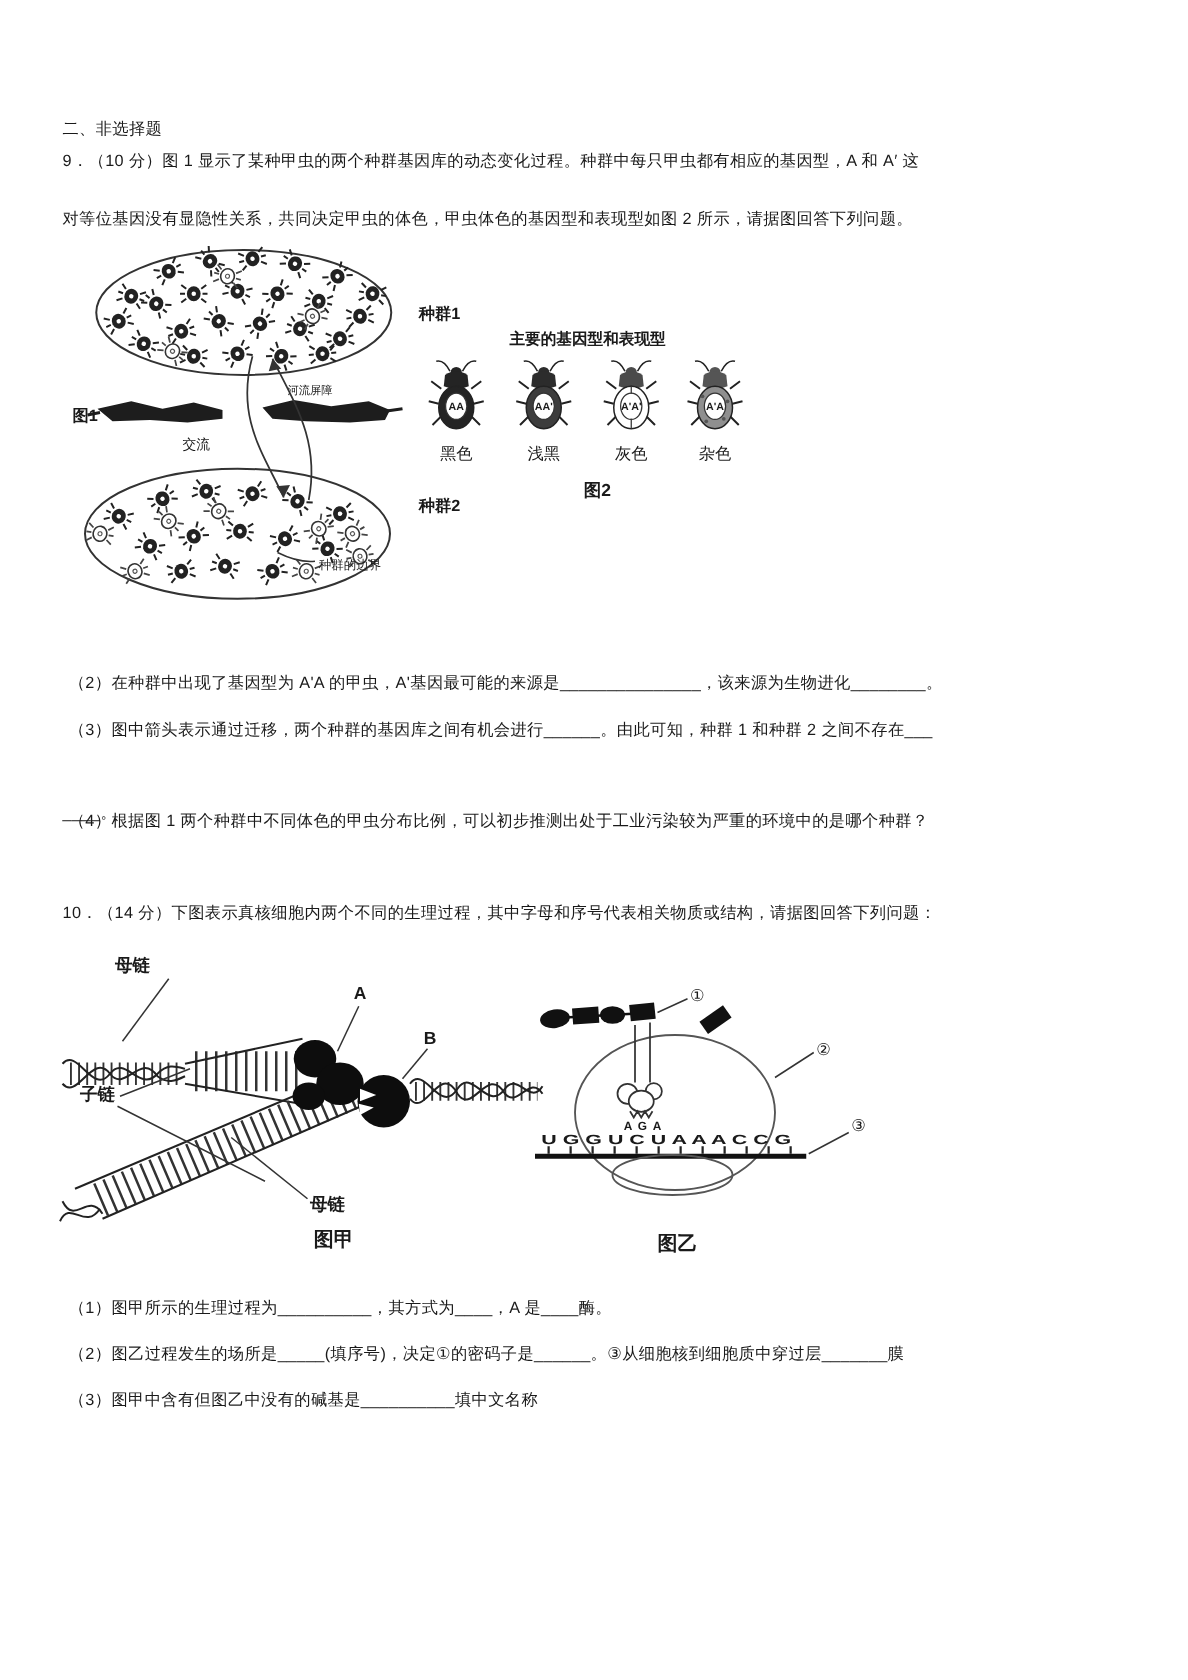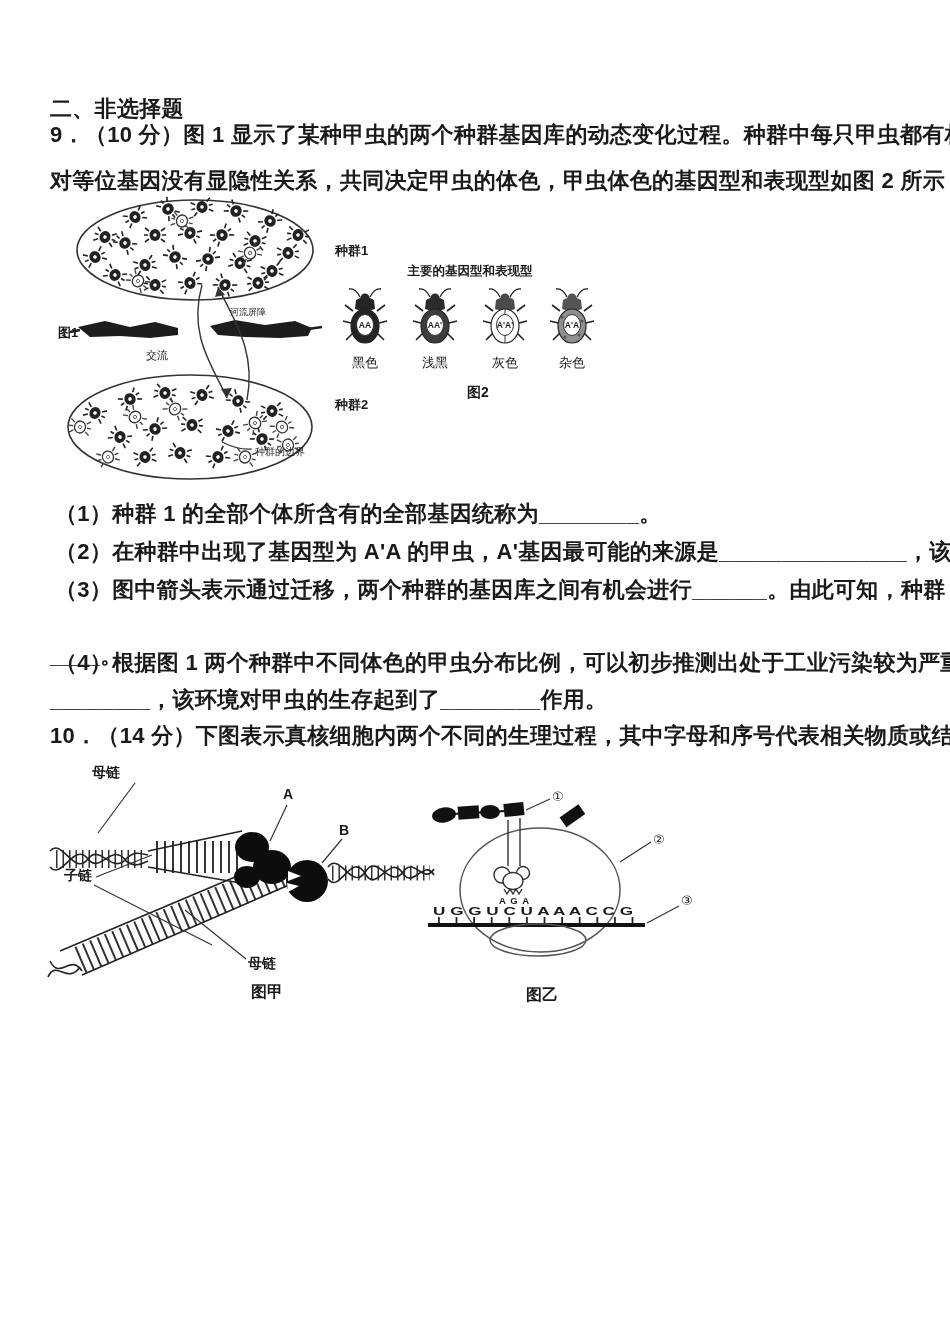--- a/index.html
+++ b/index.html
@@ -1,42 +1,43 @@
 <!DOCTYPE html>
 <html><head>
 <meta charset="utf-8">
 <style>
   html,body{margin:0;padding:0;background:#ffffff;}
   .page{position:relative;width:950px;height:1344px;background:#fff;overflow:hidden;
         font-family:"Liberation Sans","DejaVu Sans",sans-serif;color:#1a1a1a;}
   .line{position:absolute;left:50px;white-space:nowrap;
-        font-size:22px;line-height:1.25;font-weight:700;letter-spacing:0.3px;}
+        font-size:13px;line-height:1.25;font-weight:400;letter-spacing:0.3px;}
   .indent{left:55px;}
   svg{position:absolute;}
   svg text{font-family:"Liberation Sans","DejaVu Sans",sans-serif;fill:#1a1a1a;}
   .figlabel{font-weight:700;}
 </style>
 </head>
 <body>
 
 <div class="page">
 
   <div class="line" style="top:95px">二、非选择题</div>
   <div class="line" style="top:121px">9．（10 分）图 1 显示了某种甲虫的两个种群基因库的动态变化过程。种群中每只甲虫都有相应的基因型，A 和 A′ 这</div>
   <div class="line" style="top:167px">对等位基因没有显隐性关系，共同决定甲虫的体色，甲虫体色的基因型和表现型如图 2 所示，请据图回答下列问题。</div>
 
-  <div class="line indent" style="top:500px">（1）种群 1 的全部个体所含有的全部基因统称为________。</div>
   <div class="line indent" style="top:538px">（2）在种群中出现了基因型为 A'A 的甲虫，A'基因最可能的来源是_______________，该来源为生物进化________。</div>
   <div class="line indent" style="top:576px">（3）图中箭头表示通过迁移，两个种群的基因库之间有机会进行______。由此可知，种群 1 和种群 2 之间不存在___</div>
   <div class="line" style="top:642px">____。</div>
   <div class="line indent" style="top:649px">（4）根据图 1 两个种群中不同体色的甲虫分布比例，可以初步推测出处于工业污染较为严重的环境中的是哪个种群？</div>
-  <div class="line" style="top:686px">________，该环境对甲虫的生存起到了________作用。</div>
 
   <div class="line" style="top:722px">10．（14 分）下图表示真核细胞内两个不同的生理过程，其中字母和序号代表相关物质或结构，请据图回答下列问题：</div>
 
+  <div class="line indent" style="top:1038px">（1）图甲所示的生理过程为__________，其方式为____，A 是____酶。</div>
+  <div class="line indent" style="top:1075px">（2）图乙过程发生的场所是_____(填序号)，决定①的密码子是______。③从细胞核到细胞质中穿过层_______膜</div>
+  <div class="line indent" style="top:1112px">（3）图甲中含有但图乙中没有的碱基是__________填中文名称</div>
 
 
   <svg style="left:50px;top:195px" width="600" height="300" viewBox="0 0 600 300">
     <defs>
       <g id="bugd">
         <path d="M-6,-4 L-10,-7 M-7,0 L-11,0 M-6,4 L-10,7 M6,-4 L10,-7 M7,0 L11,0 M6,4 L10,7" stroke="#222" stroke-width="1.6" fill="none"></path>
         <ellipse rx="5.5" ry="6" fill="#222"></ellipse>
         <circle r="1.8" fill="#fff"></circle>
       </g>
       <g id="bugl">

